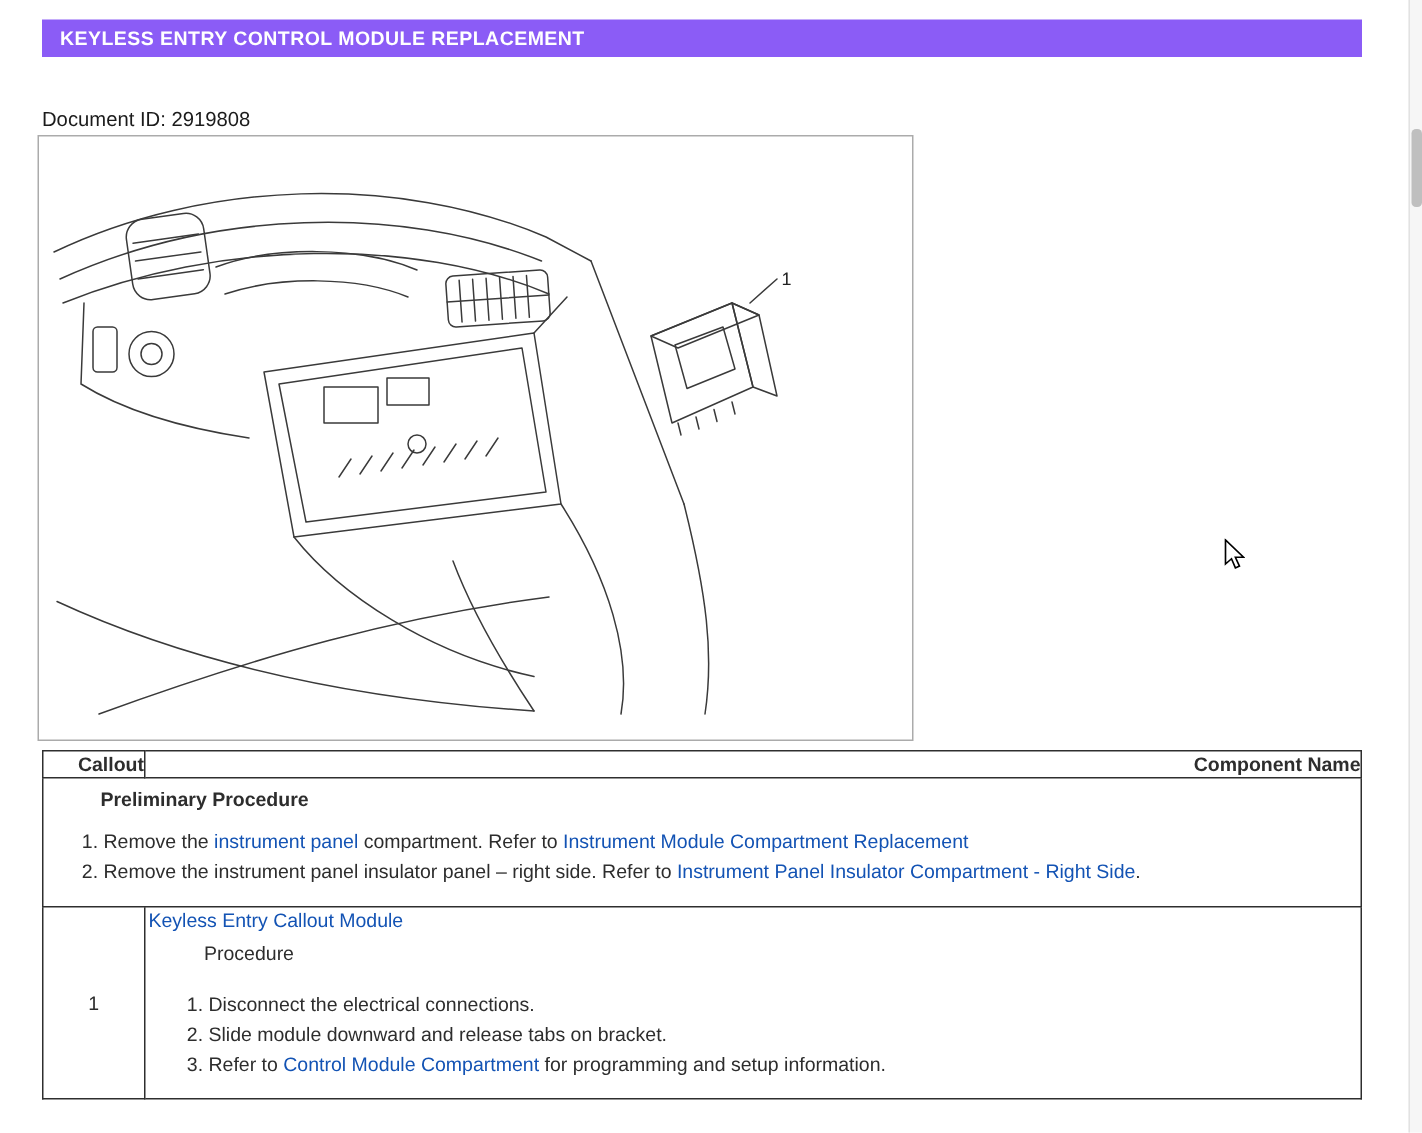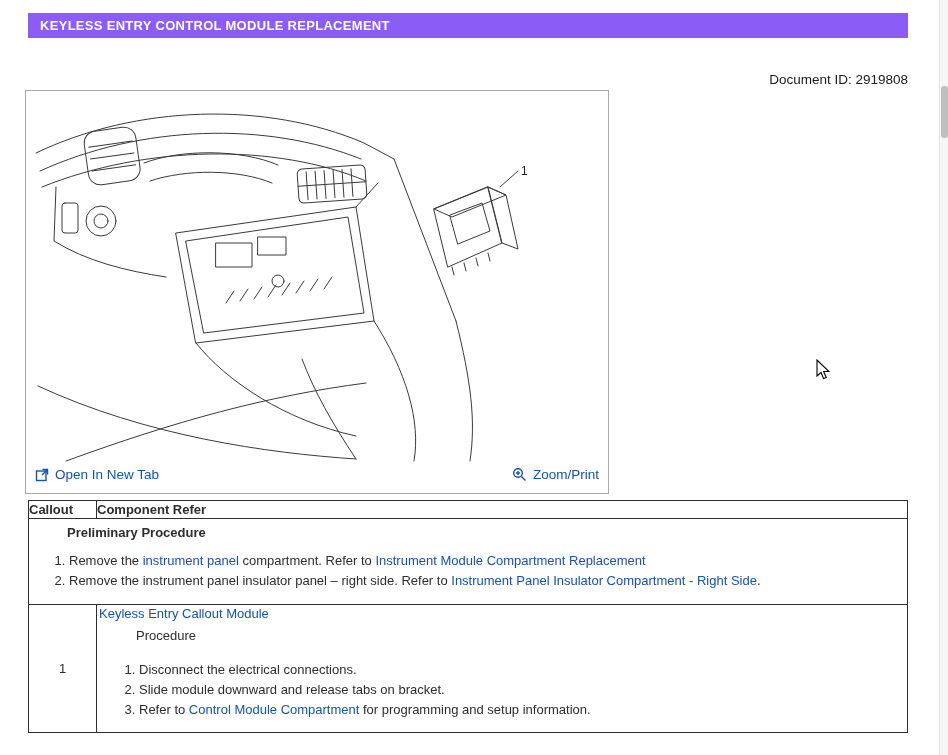--- a/index.html
+++ b/index.html
@@ -7,40 +7,40 @@
   body {
     width:948px; height:755px; position:relative; overflow:hidden;
     font-family:"Liberation Sans", sans-serif; color:#2d2d2d;
   }
   .header-bar {
     position:absolute; left:28px; top:13px; width:880px; height:25px;
     background:#8b5cf6; color:#ffffff; font-size:13px; font-weight:bold;
     line-height:25px; padding-left:12px; letter-spacing:.3px;
   }
   .doc-id {
-    position:absolute; top:72px; left:28px; width:880px; text-align:right;
+    position:absolute; top:72px; left:28px; width:880px; 
     font-size:13.5px; color:#1b1b1b;
   }
   .figure {
     position:absolute; left:25px; top:90px; width:584px; height:404px;
     border:1px solid #ababab; background:#fff; display:flex; flex-direction:column;
   }
   .figure .art { flex:1; width:100%; }
   .fig-links {
     height:30px; display:flex; justify-content:space-between; align-items:center;
     padding:0 9px 7px 9px;
   }
   a.link { color:#1353b4; text-decoration:none; cursor:pointer; }
   .fig-link { display:flex; align-items:center; gap:6px; font-size:13.5px; }
   .fig-link svg { display:block; }
 
   .tbl-wrap { position:absolute; left:28px; top:500px; width:880px; }
   table { width:100%; border-collapse:collapse; font-size:13px; color:#2d2d2d; }
   th, td { border:1px solid #2e2e2e; }
-  th { height:17px; font-size:13px; font-weight:bold; text-align:left; padding:1px 0; background:#fff; }
+  th { height:17px; font-size:13px; font-weight:bold; text-align:right; padding:1px 0; background:#fff; }
   .col-callout { width:68px; }
   td.prelim-cell { padding:6px 8px 13px 2px; vertical-align:top;margin-top:32px; }
   .prelim-title { font-weight:bold; margin-left:36px; font-size:13px; }
   ol.steps { margin:11px 0 0 0; padding-left:38px; }
   ol.steps li { line-height:20px; }
   td.callout-cell { text-align:center; vertical-align:middle; font-size:13px; }
   td.module-cell { padding:1px 8px 12px 2px; vertical-align:top; }
   .proc-title { font-weight:normal; margin:7px 0 0 37px; font-size:13px; }
   ol.steps.module { margin-top:17px; padding-left:40px; }
 
@@ -126,47 +126,28 @@
 
     <line x1="474" y1="96" x2="492" y2="80"></line>
     <text x="495" y="84" stroke="none" fill="#222" font-size="12" font-family="Liberation Sans, sans-serif">1</text>
 
     <path d="M12 295 C 120 345, 240 362, 330 368"></path>
     <path d="M40 370 C 150 330, 240 305, 340 292"></path>
     <path d="M170 252 C 200 290, 260 330, 330 345"></path>
     <path d="M330 368 C 306 332, 288 300, 276 268"></path>
   </svg>
 
-  <div class="fig-links">
-    <a class="link fig-link" href="#">
-      <svg width="14" height="14" viewBox="0 0 14 14" stroke="#1353b4" stroke-width="1.4" fill="none">
-        <rect x="1.5" y="3" width="9.5" height="9.5"></rect>
-        <path d="M7.5 1.5 H12.5 V6.5"></path>
-        <line x1="12.5" y1="1.5" x2="7" y2="7"></line>
-      </svg>
-      <span>Open In New Tab</span>
-    </a>
-    <a class="link fig-link" href="#">
-      <svg width="15" height="15" viewBox="0 0 15 15" stroke="#1353b4" stroke-width="1.4" fill="none">
-        <circle cx="6" cy="6" r="4.3"></circle>
-        <line x1="9.4" y1="9.4" x2="13.5" y2="13.5"></line>
-        <line x1="6" y1="4" x2="6" y2="8"></line>
-        <line x1="4" y1="6" x2="8" y2="6"></line>
-      </svg>
-      <span>Zoom/Print</span>
-    </a>
-  </div>
 </div>
 
 <div class="tbl-wrap">
   <table>
     <thead>
       <tr>
         <th class="col-callout">Callout</th>
-        <th>Component Refer</th>
+        <th>Component Name</th>
       </tr>
     </thead>
     <tbody>
       <tr>
         <td class="prelim-cell" colspan="2">
           <div class="prelim-title">Preliminary Procedure</div>
           <ol class="steps">
               <li>Remove the <a href="#" class="link">instrument panel</a> compartment. Refer to <a href="#" class="link">Instrument Module Compartment Replacement</a></li>
               <li>Remove the instrument panel insulator panel – right side. Refer to <a href="#" class="link">Instrument Panel Insulator Compartment - Right Side</a>.</li>
             </ol>

